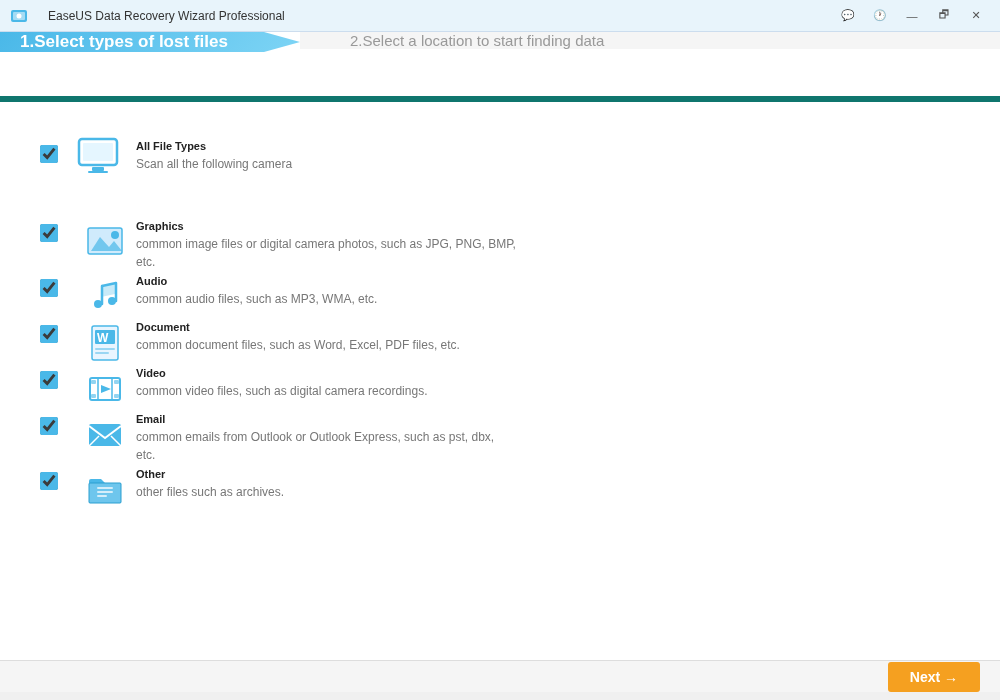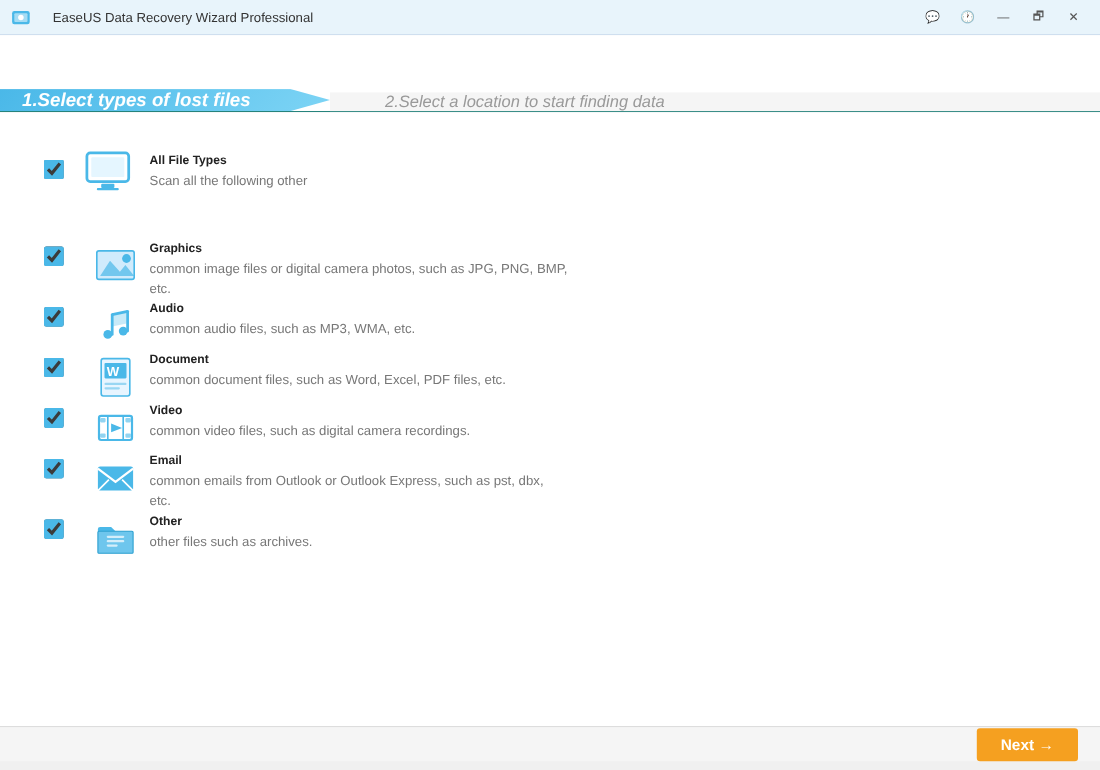--- a/index.html
+++ b/index.html
@@ -50,24 +50,23 @@
       align-items: center;
       justify-content: center;
       font-size: 11px;
       color: #555;
     }
 
     
     .step-header {
       height: 70px;
       display: flex;
-      align-items: flex-end;
+      align-items: flex-start;
       background: #fff;
-      border-bottom: 1px solid #0f766e;
-      font-style: italic;
+      border-bottom: 6px solid #0f766e;
     }
     .step-active {
       background: linear-gradient(135deg, #4ab8e8 0%, #7dd4f5 100%);
       display: flex;
       align-items: center;
       padding: 0 30px 0 20px;
       min-width: 300px;
       position: relative;
       clip-path: polygon(0 0, 88% 0, 100% 50%, 88% 100%, 0 100%);
     }
@@ -226,21 +225,21 @@
 
       <svg width="46" height="46" viewBox="0 0 46 46">
         <rect x="4" y="6" width="38" height="26" rx="3" fill="none" stroke="#4ab8e8" stroke-width="2.5"></rect>
         <rect x="8" y="10" width="30" height="18" rx="1" fill="#cef" opacity="0.5"></rect>
         <rect x="17" y="34" width="12" height="4" rx="1" fill="#4ab8e8"></rect>
         <rect x="13" y="38" width="20" height="2" rx="1" fill="#4ab8e8"></rect>
       </svg>
     </div>
     <div class="file-type-info">
       <div class="name">All File Types</div>
-      <div class="desc">Scan all the following other</div>
+      <div class="desc">Scan all the following camera</div>
     </div>
   </div>
 
   <div class="file-grid">
 
     <div class="file-item">
       <div class="checkbox-wrap">
         <input type="checkbox" checked="" style="">
       </div>
       <div class="icon-wrap">

